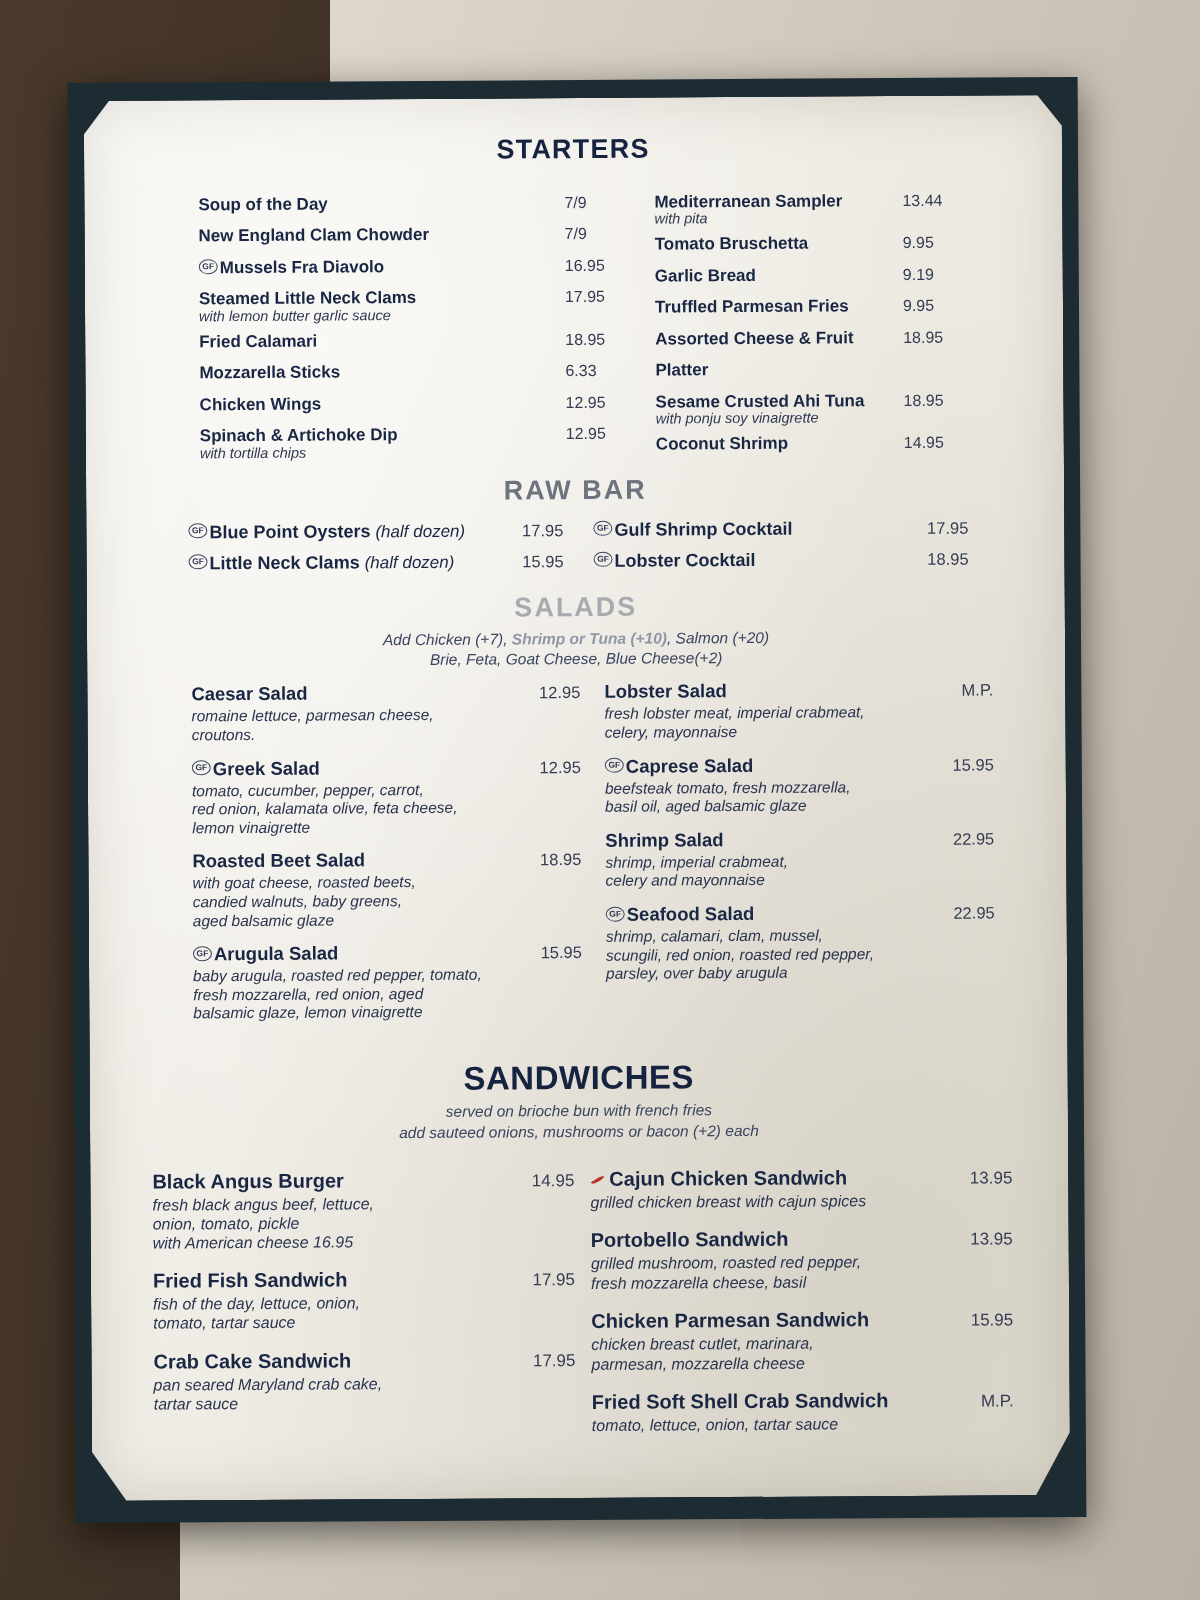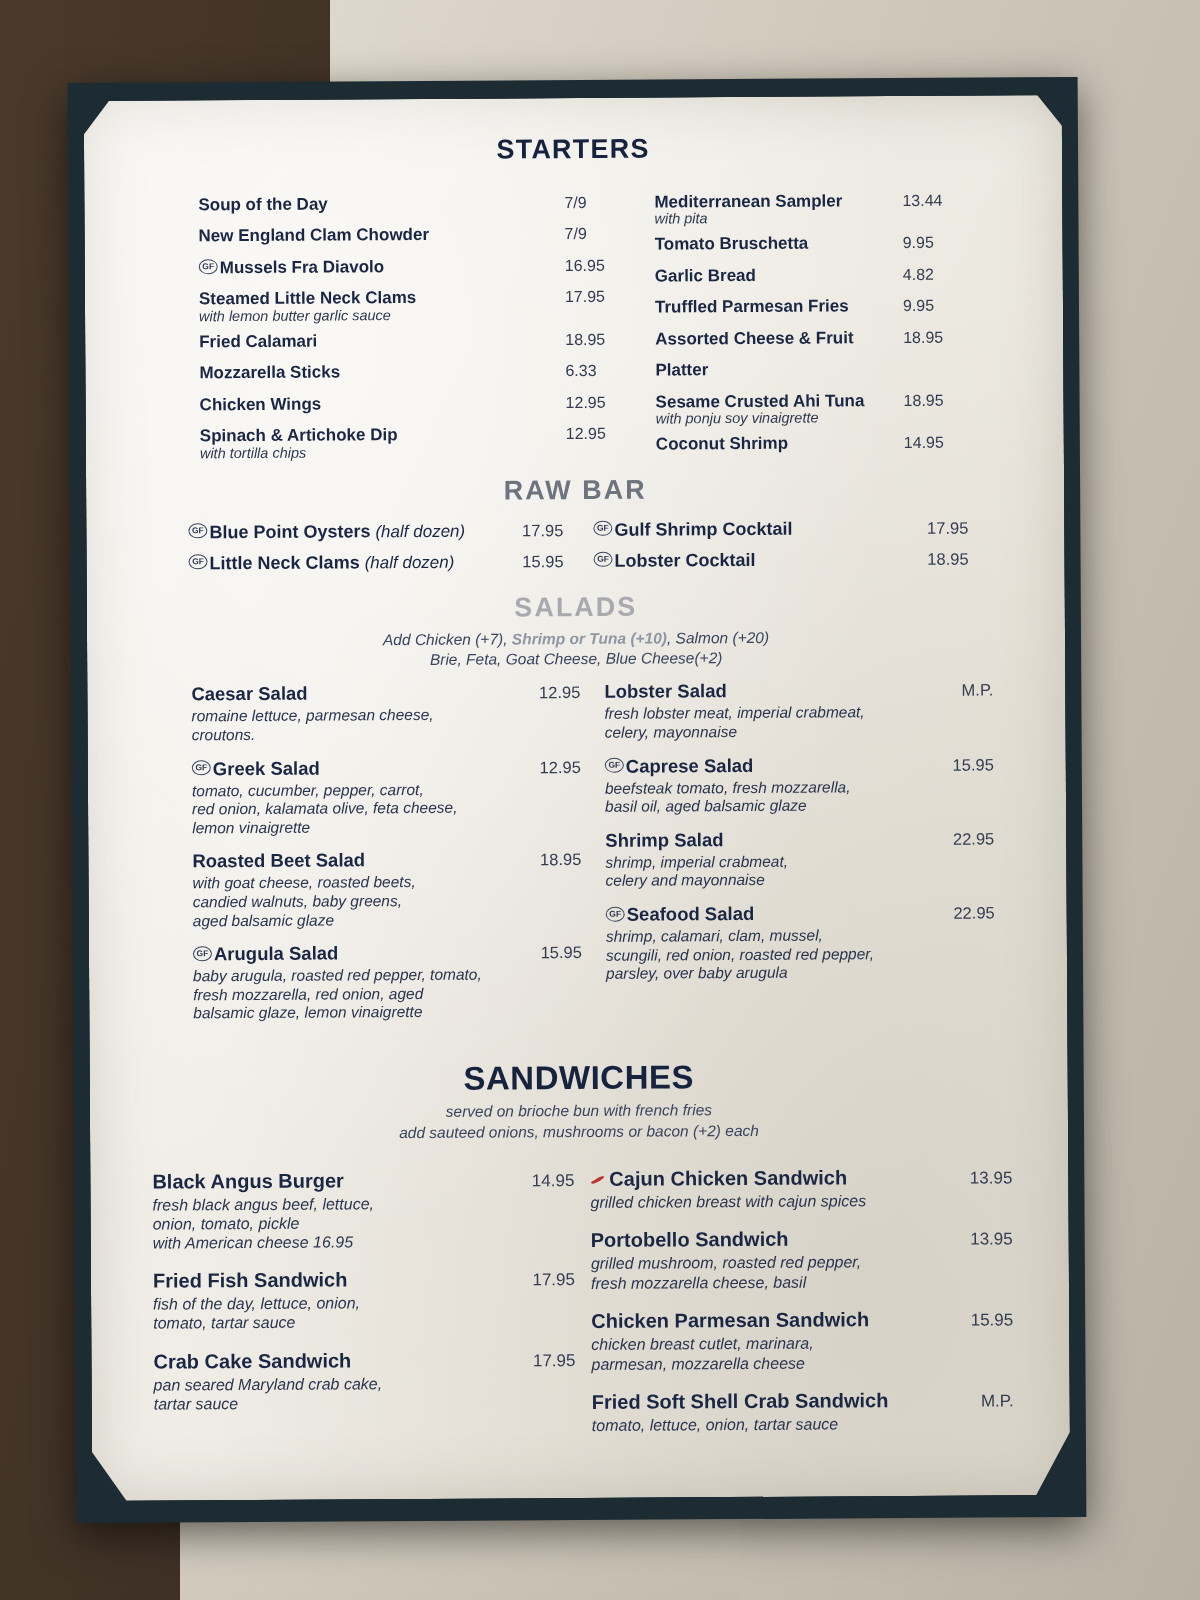--- a/index.html
+++ b/index.html
@@ -201,21 +201,21 @@
             <div class="nm">Mediterranean Sampler</div>
             <div class="pr wide">13.44</div>
           </div>
           <div class="st-desc">with pita</div>
           <div class="st-item">
             <div class="nm">Tomato Bruschetta</div>
             <div class="pr wide">9.95</div>
           </div>
           <div class="st-item">
             <div class="nm">Garlic Bread</div>
-            <div class="pr wide">4.82</div>
+            <div class="pr wide">9.19</div>
           </div>
           <div class="st-item">
             <div class="nm">Truffled Parmesan Fries</div>
             <div class="pr wide">9.95</div>
           </div>
           <div class="st-item">
             <div class="nm">Assorted Cheese &amp; Fruit Platter</div>
             <div class="pr wide">18.95</div>
           </div>
           <div class="st-item">

